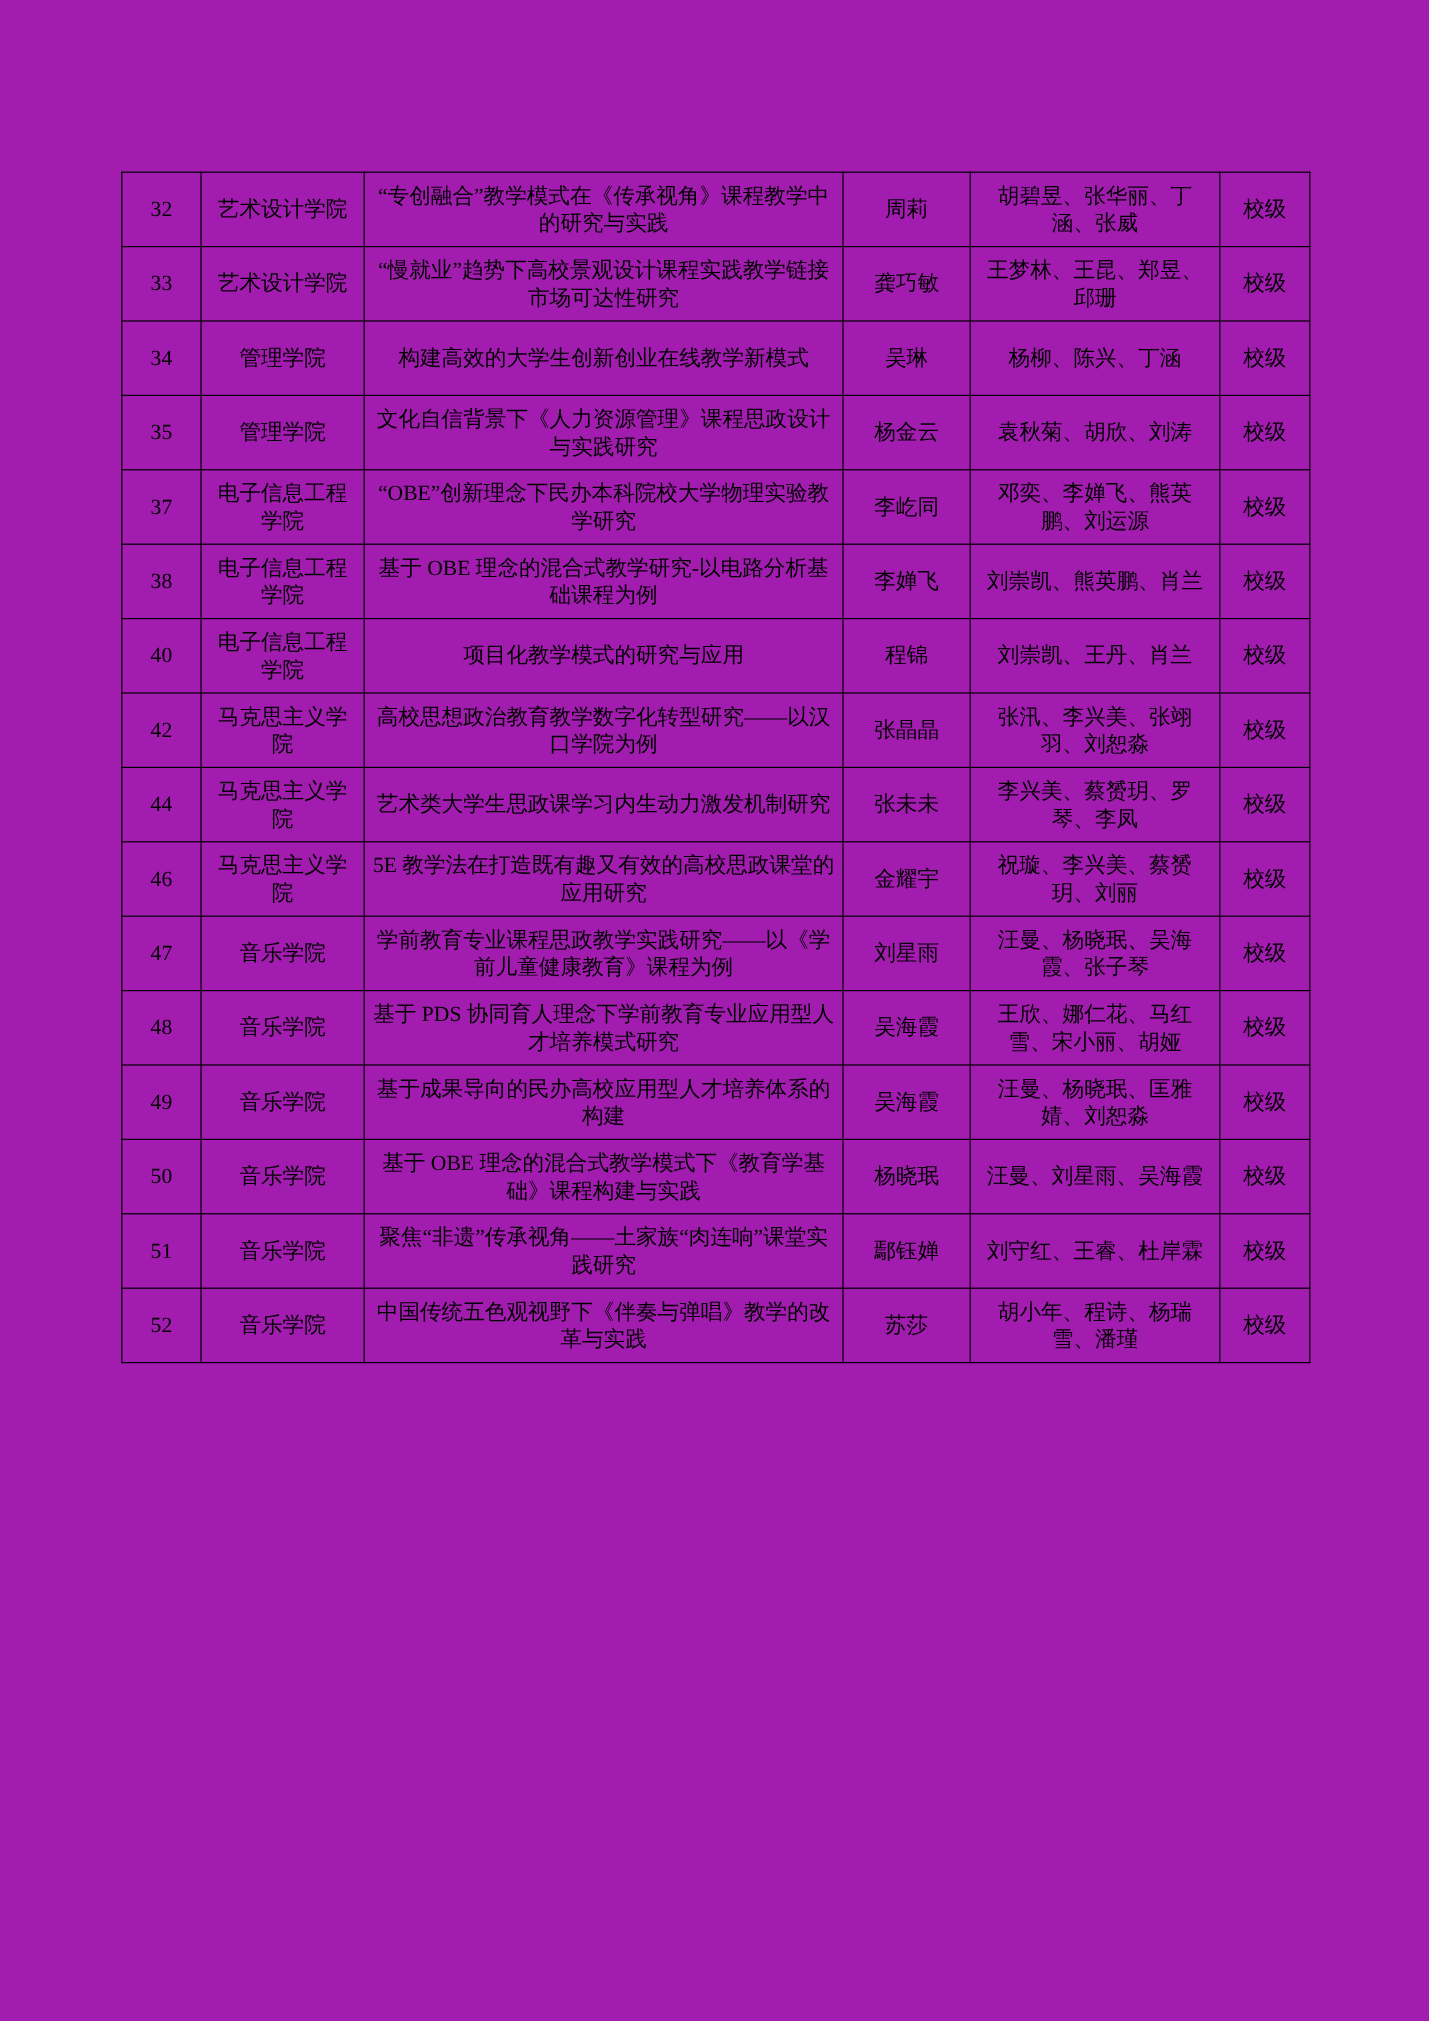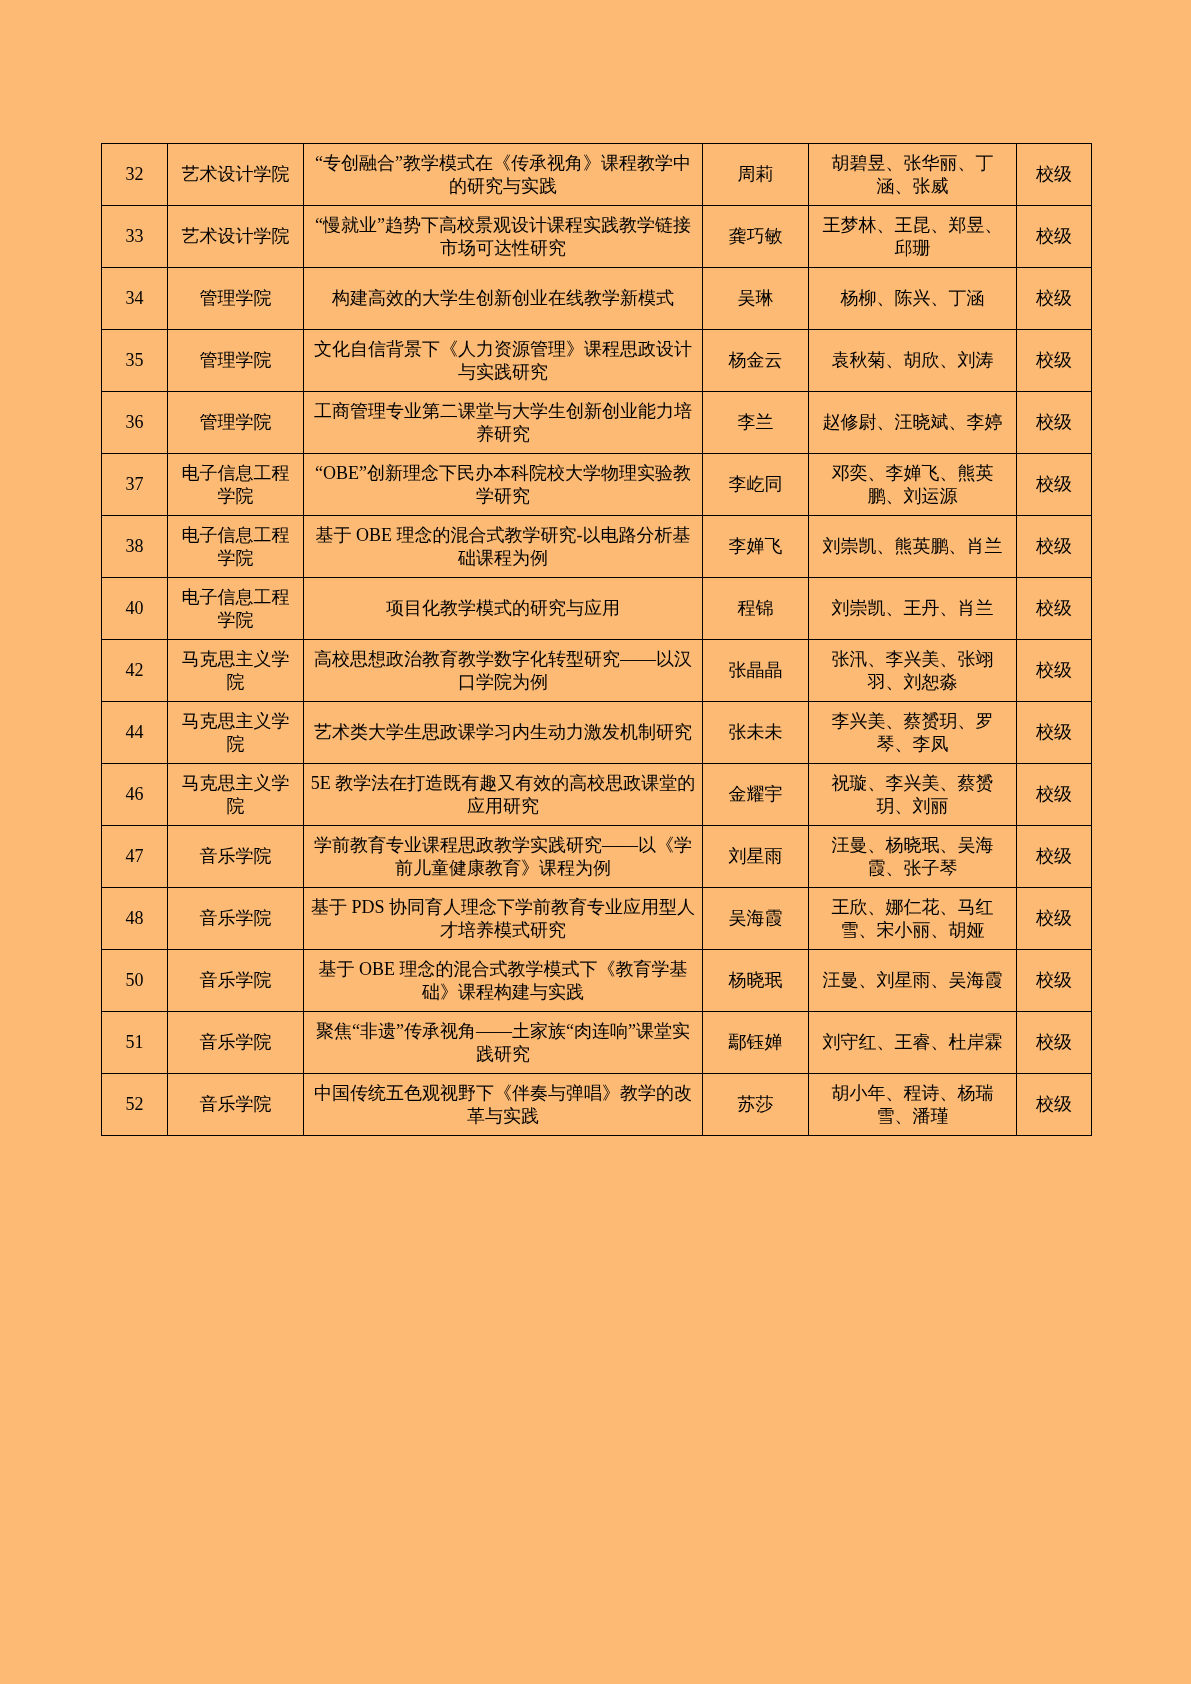--- a/index.html
+++ b/index.html
@@ -11,21 +11,21 @@
     width: 1191px;
     height: 1684px;
     position: relative;
     font-family: "Liberation Serif", "DejaVu Serif", serif;
     color: #000;
   }
   .page {
     position: absolute;
     left: 0; top: 0;
     width: 1191px; height: 1684px;
-    background: #fdba74;
+    background: #a21caf;
   }
   table.project-table {
     position: absolute;
     left: 101px;
     top: 143px;
     width: 990px;
     border-collapse: collapse;
     table-layout: fixed;
   }
   table.project-table td {
@@ -85,28 +85,20 @@
         </tr>
         <tr>
           <td class="col-no">35</td>
           <td class="col-college">管理学院</td>
           <td class="col-title">文化自信背景下《人力资源管理》课程思政设计与实践研究</td>
           <td class="col-leader">杨金云</td>
           <td class="col-members">袁秋菊、胡欣、刘涛</td>
           <td class="col-level">校级</td>
         </tr>
         <tr>
-          <td class="col-no">36</td>
-          <td class="col-college">管理学院</td>
-          <td class="col-title">工商管理专业第二课堂与大学生创新创业能力培养研究</td>
-          <td class="col-leader">李兰</td>
-          <td class="col-members">赵修尉、汪晓斌、李婷</td>
-          <td class="col-level">校级</td>
-        </tr>
-        <tr>
           <td class="col-no">37</td>
           <td class="col-college">电子信息工程学院</td>
           <td class="col-title">“OBE”创新理念下民办本科院校大学物理实验教学研究</td>
           <td class="col-leader">李屹同</td>
           <td class="col-members">邓奕、李婵飞、熊英鹏、刘运源</td>
           <td class="col-level">校级</td>
         </tr>
         <tr>
           <td class="col-no">38</td>
           <td class="col-college">电子信息工程学院</td>
@@ -157,20 +149,28 @@
         </tr>
         <tr>
           <td class="col-no">48</td>
           <td class="col-college">音乐学院</td>
           <td class="col-title">基于 PDS 协同育人理念下学前教育专业应用型人才培养模式研究</td>
           <td class="col-leader">吴海霞</td>
           <td class="col-members">王欣、娜仁花、马红雪、宋小丽、胡娅</td>
           <td class="col-level">校级</td>
         </tr>
         <tr>
+          <td class="col-no">49</td>
+          <td class="col-college">音乐学院</td>
+          <td class="col-title">基于成果导向的民办高校应用型人才培养体系的构建</td>
+          <td class="col-leader">吴海霞</td>
+          <td class="col-members">汪曼、杨晓珉、匡雅婧、刘恕淼</td>
+          <td class="col-level">校级</td>
+        </tr>
+        <tr>
           <td class="col-no">50</td>
           <td class="col-college">音乐学院</td>
           <td class="col-title">基于 OBE 理念的混合式教学模式下《教育学基础》课程构建与实践</td>
           <td class="col-leader">杨晓珉</td>
           <td class="col-members">汪曼、刘星雨、吴海霞</td>
           <td class="col-level">校级</td>
         </tr>
         <tr>
           <td class="col-no">51</td>
           <td class="col-college">音乐学院</td>

